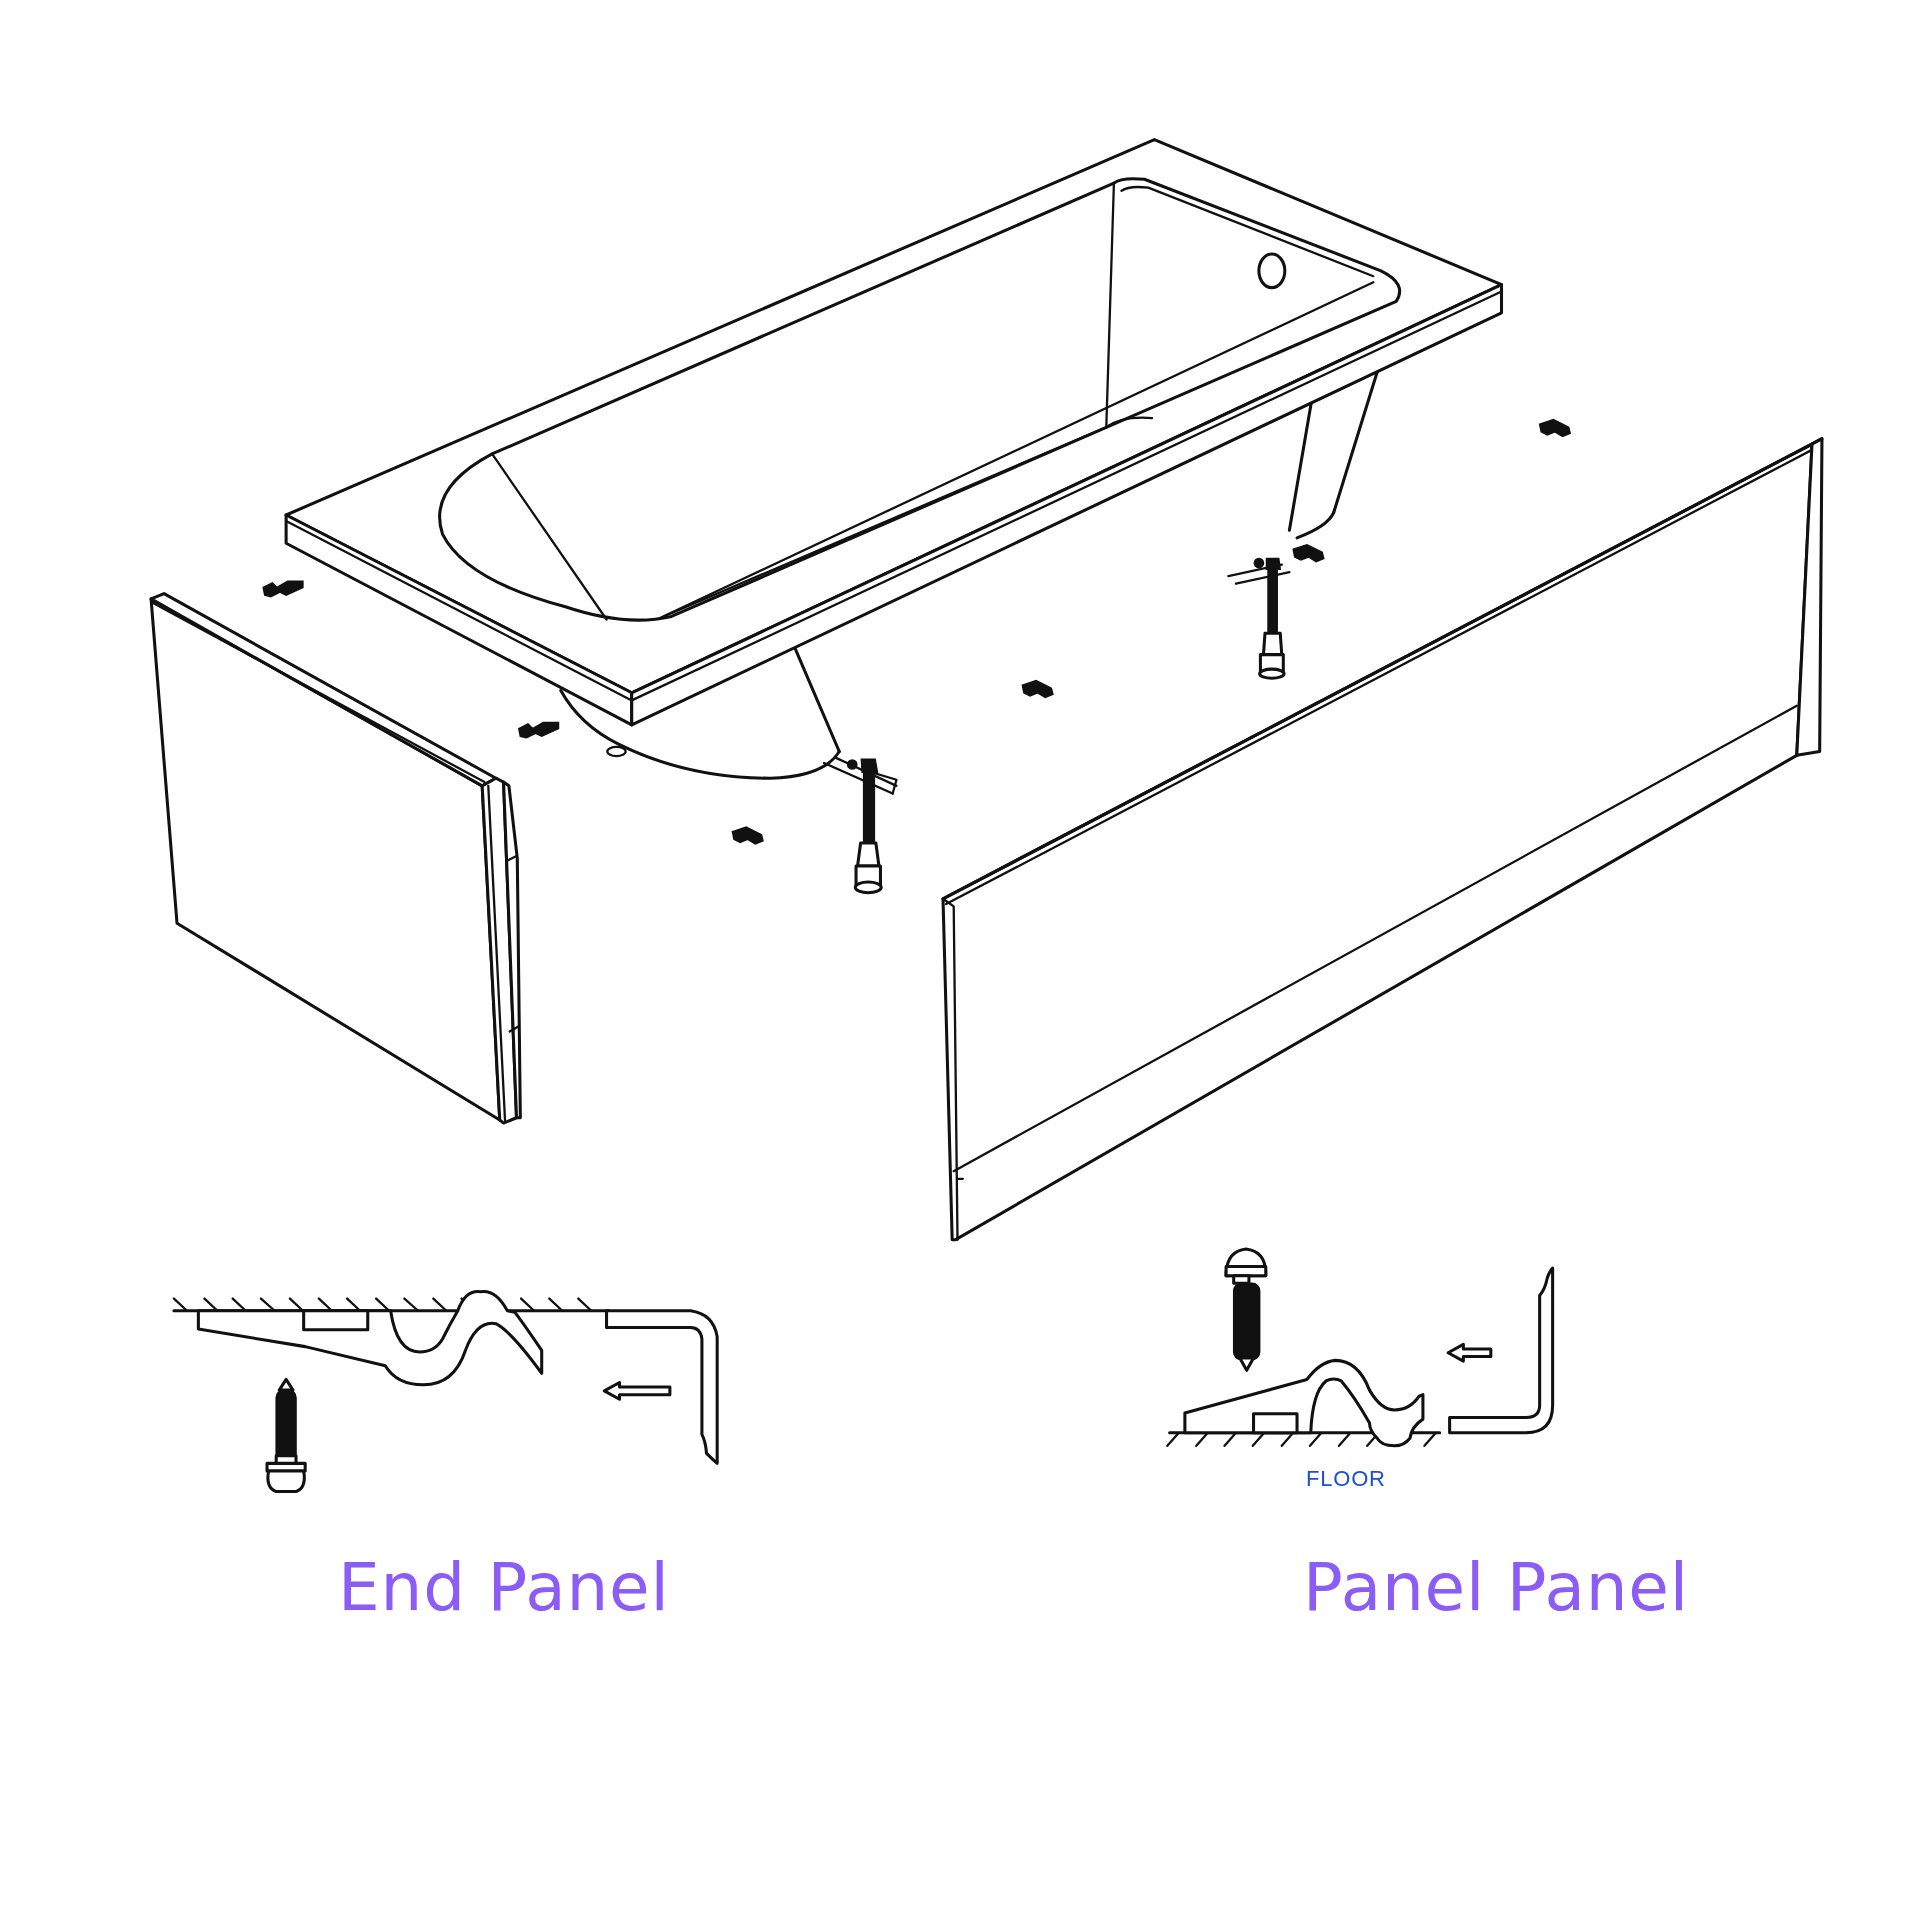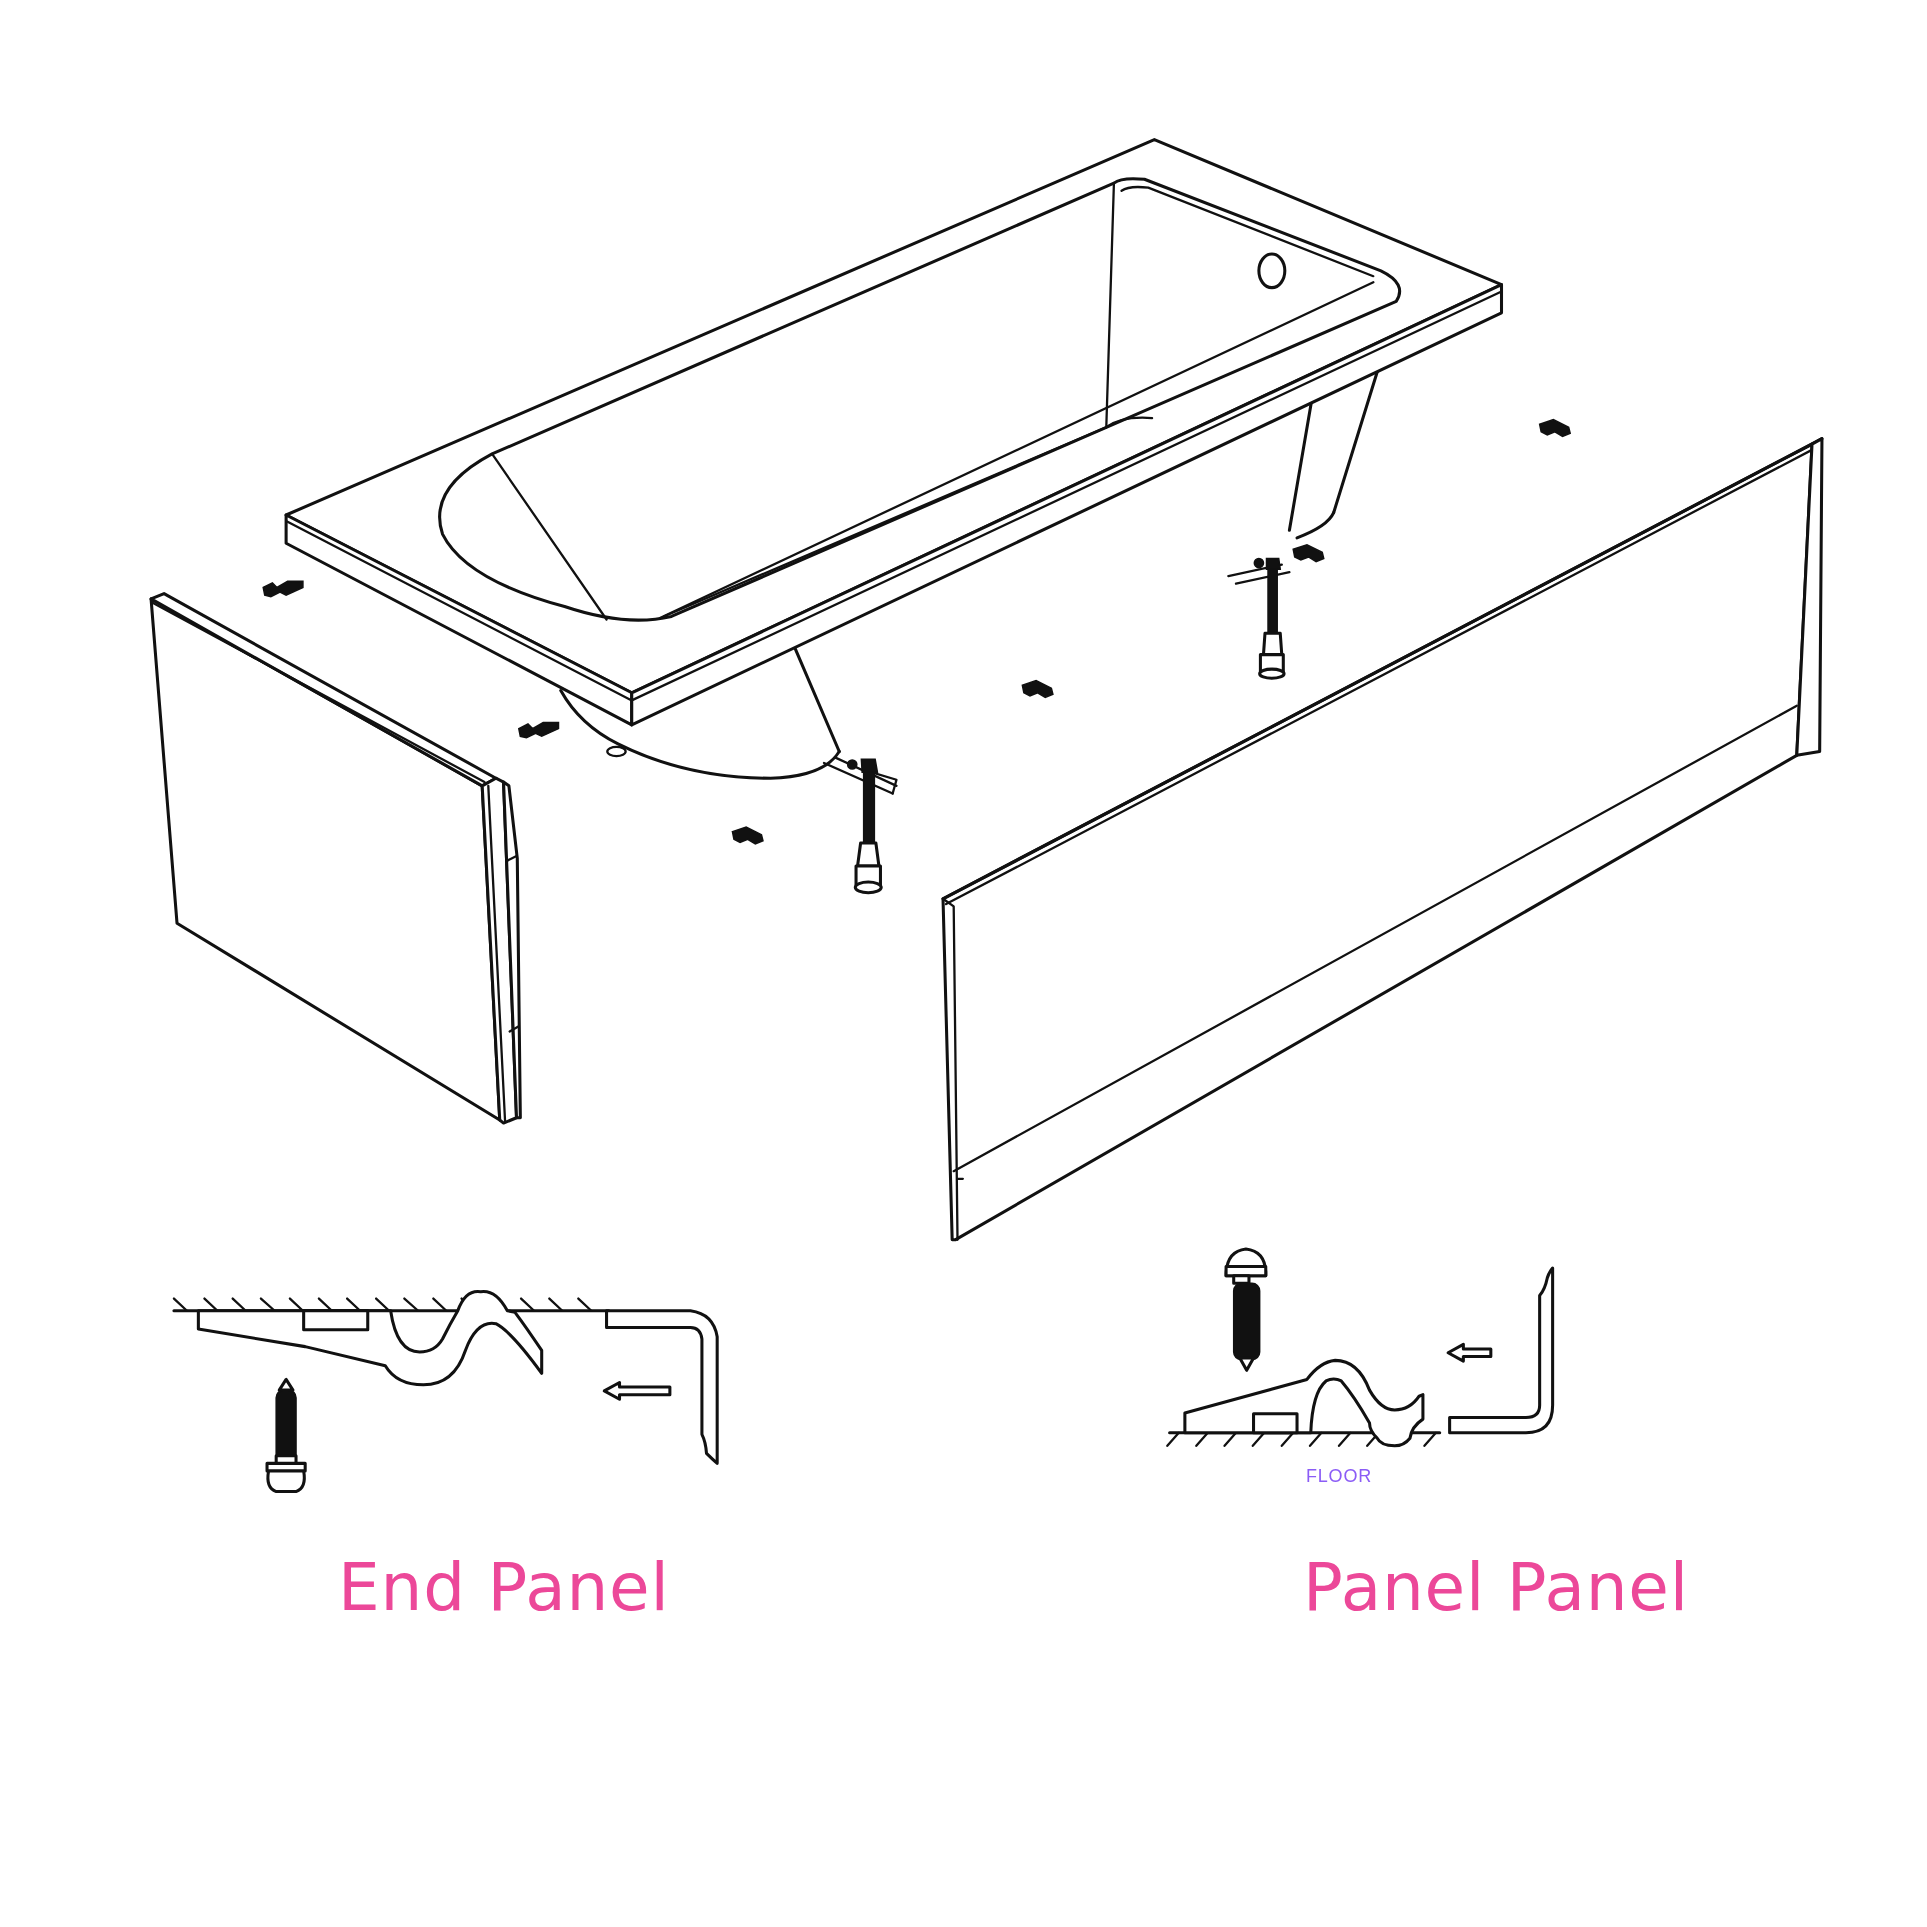--- a/index.html
+++ b/index.html
@@ -2,22 +2,22 @@
 <html style="font-size:12.2px"><head>
 <meta charset="utf-8">
 <style>
   html, body { margin:0; padding:0; background:#ffffff; }
   body { width:1928px; height:1928px; position:relative; overflow:hidden; font-family:"DejaVu Sans", sans-serif; }
   svg.main { position:absolute; left:0; top:0; width:1928px; height:1928px; }
   .ln { fill:none; stroke:#111; stroke-width:4; stroke-linejoin:round; stroke-linecap:round; }
   .ln2 { fill:none; stroke:#111; stroke-width:3; stroke-linejoin:round; stroke-linecap:round; }
   .fillw { fill:#fff; stroke:#111; stroke-width:4; stroke-linejoin:round; }
   .blk { fill:#111; stroke:#111; stroke-width:2; }
-  .label { position:absolute; font-family:"DejaVu Sans", sans-serif; color:#ec4899; font-size:66px; letter-spacing:0.8px; white-space:nowrap; }
-  .floor { position:absolute; font-family:"Liberation Sans", sans-serif; font-size:18px; color:#8b5cf6; letter-spacing:0.8px; }
+  .label { position:absolute; font-family:"DejaVu Sans", sans-serif; color:#8b5cf6; font-size:66px; letter-spacing:0.8px; white-space:nowrap; }
+  .floor { position:absolute; font-family:"Liberation Sans", sans-serif; font-size:22px; color:#1d4ed8; letter-spacing:0.8px; }
 </style>
 </head>
 <body>
 
 <svg class="main" viewBox="0 0 2527 2527">
 
   <g>
 
     <path class="ln" d="M1720 520 L1690 695 M1808 478 L1748 672"></path>
     <path class="ln" d="M1748 672 Q1740 690 1700 705"></path>

